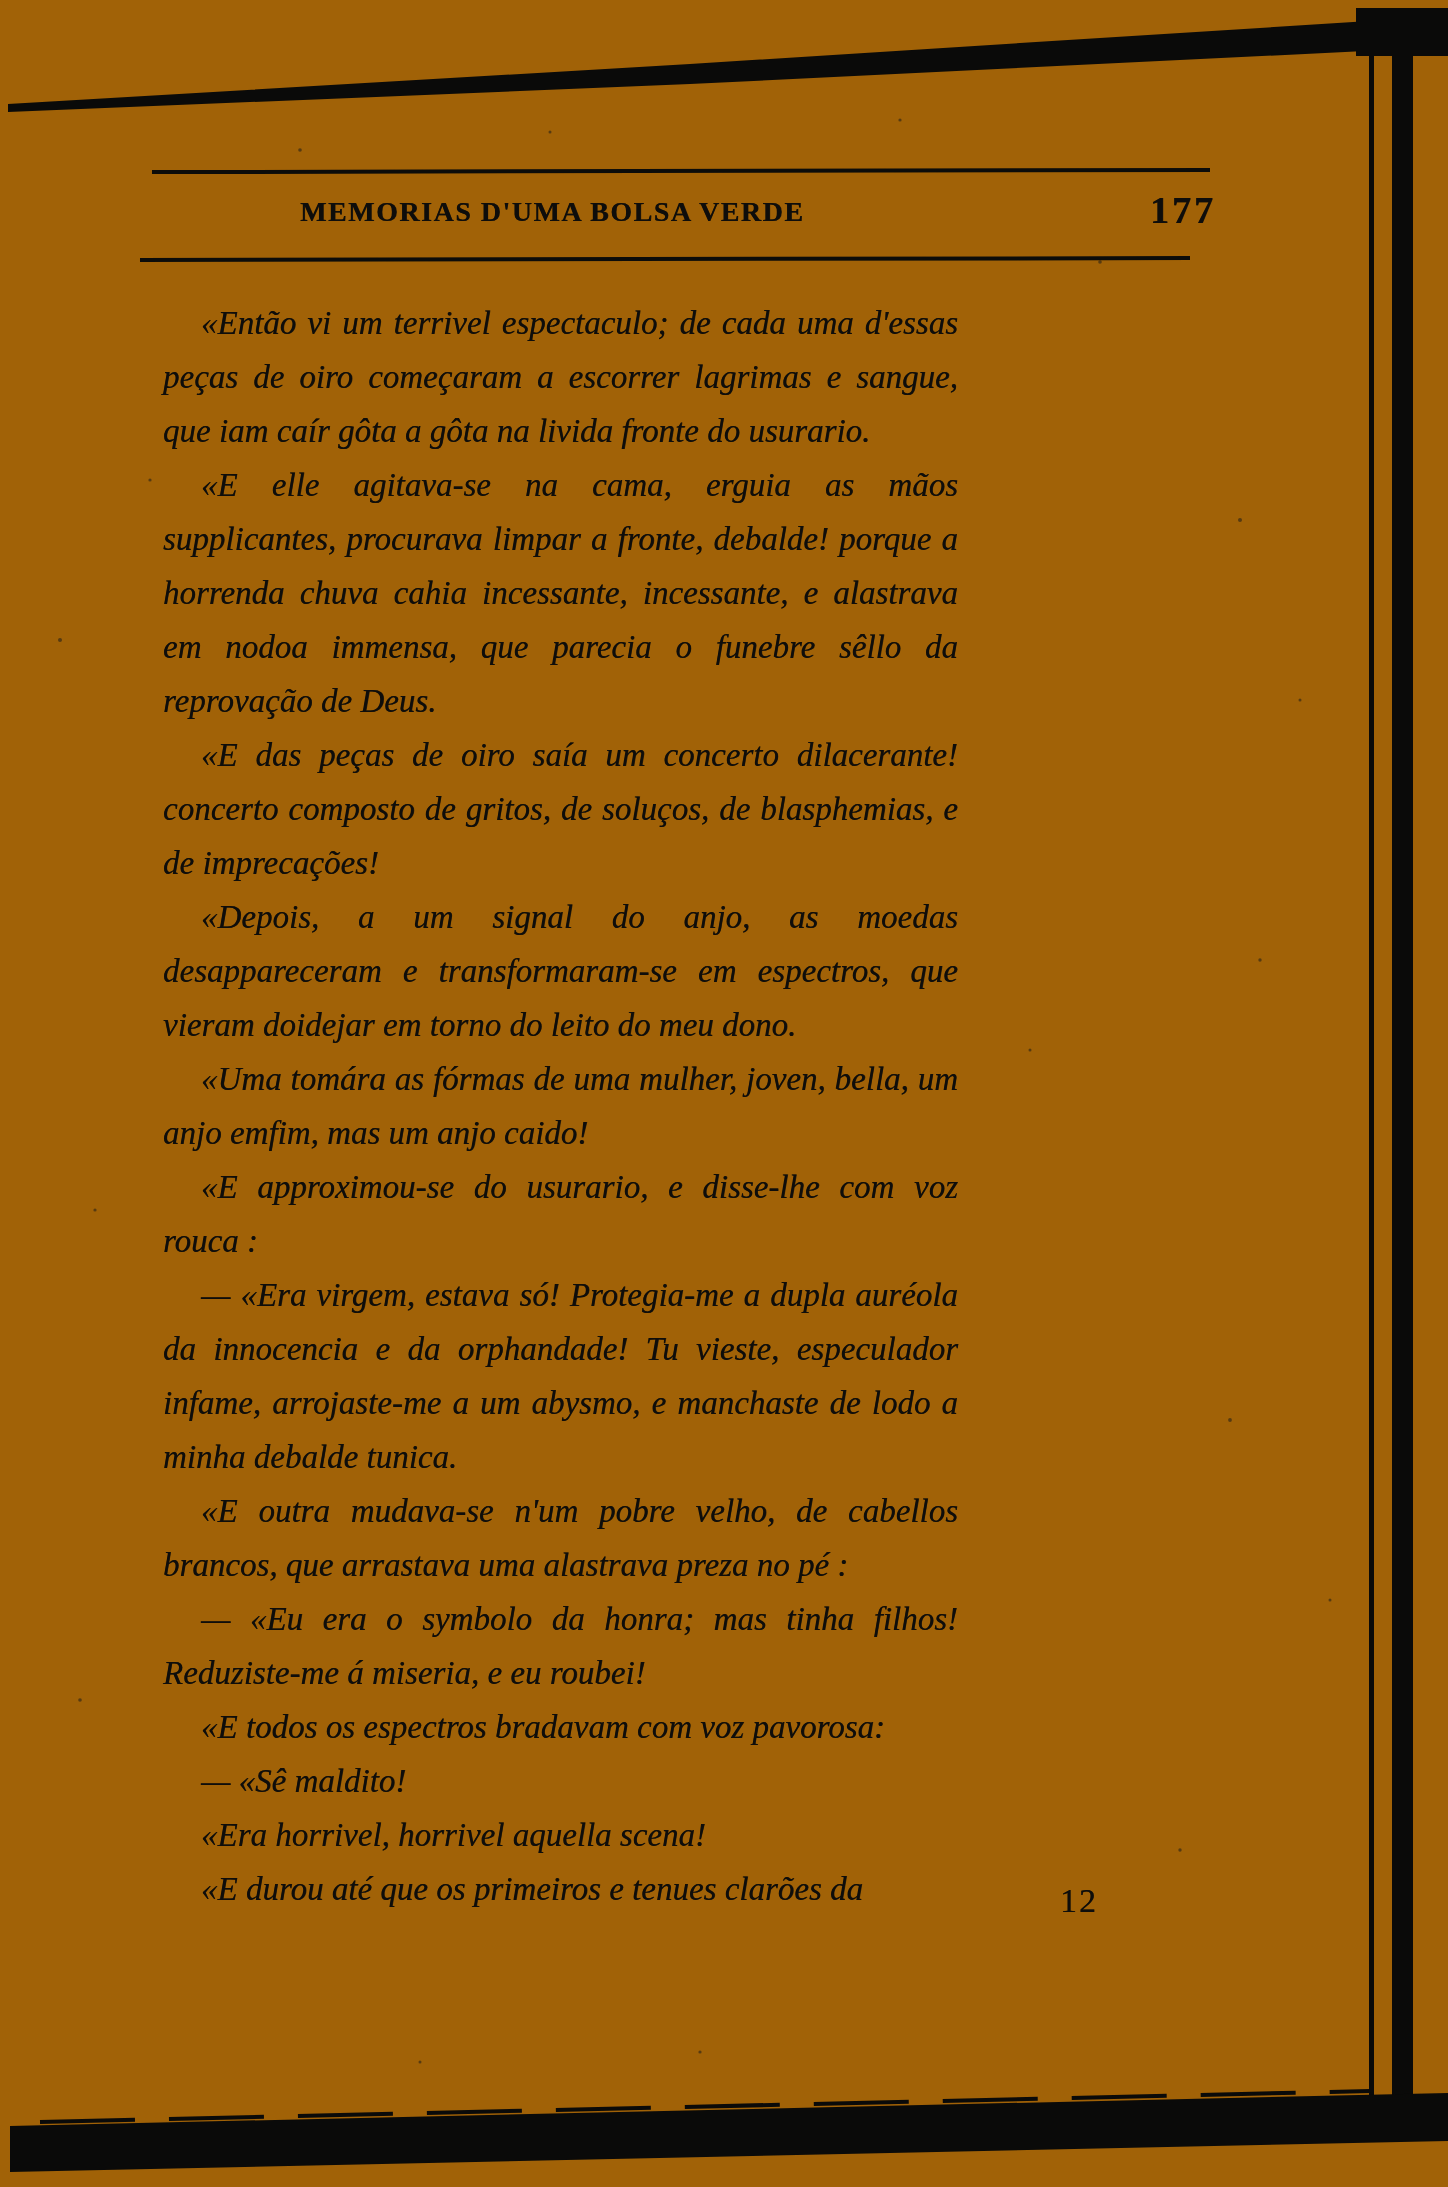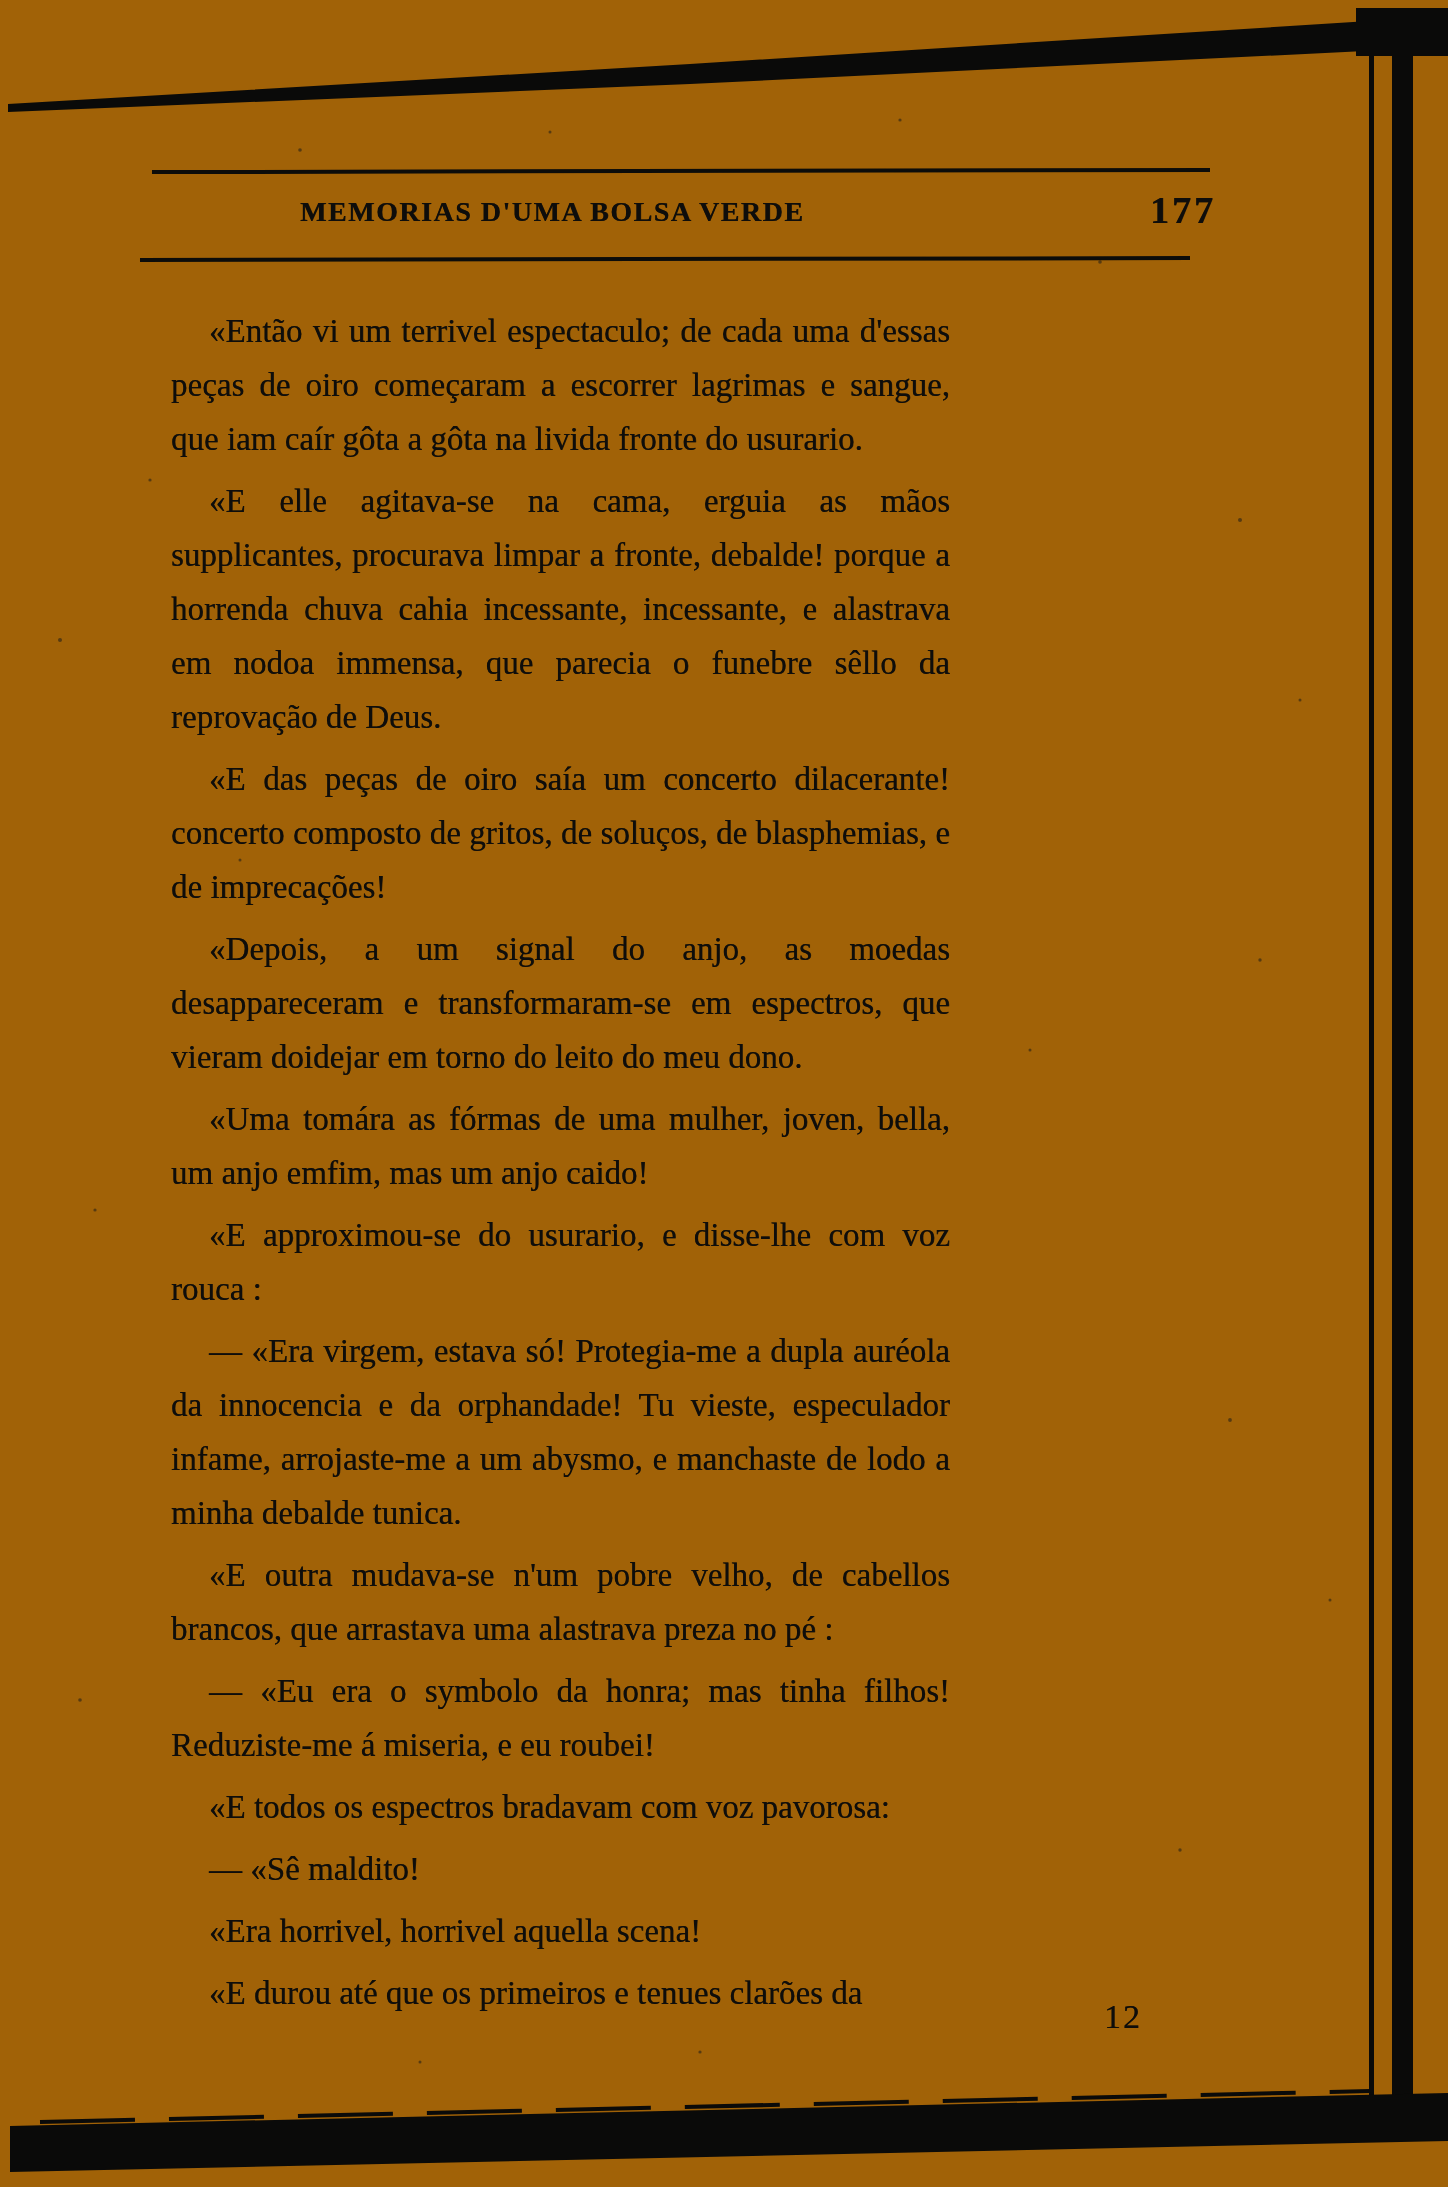--- a/index.html
+++ b/index.html
@@ -65,32 +65,32 @@
     position: absolute;
     left: 163px;
     top: 296px;
     width: 795px;
     font-size: 33px;
     line-height: 54px;
     text-align: justify;
     text-shadow: 0.35px 0 0 rgba(14,13,11,0.75);
   }
   .text-block p {
-    margin: 8px;
+    margin: 0;
     padding: 0;
     text-indent: 38px;
+    font-style: italic;
   }
   .signature-mark {
     position: absolute;
     left: 1060px;
-    top: 1998px;
+    top: 1882px;
     font-size: 34px;
     letter-spacing: 2px;
     text-shadow: 0.35px 0 0 rgba(14,13,11,0.75);
-    margin-left: 44px;
   }
 </style>
 </head>
 <body>
 
 <div class="page">
 
   <svg class="artifacts" viewBox="0 0 1448 2187" xmlns="http://www.w3.org/2000/svg">
 
     <polygon points="8,104 690,64 1385,20 1448,14 1448,54 1385,50 690,84 8,112" fill="#0a0a09"></polygon>

